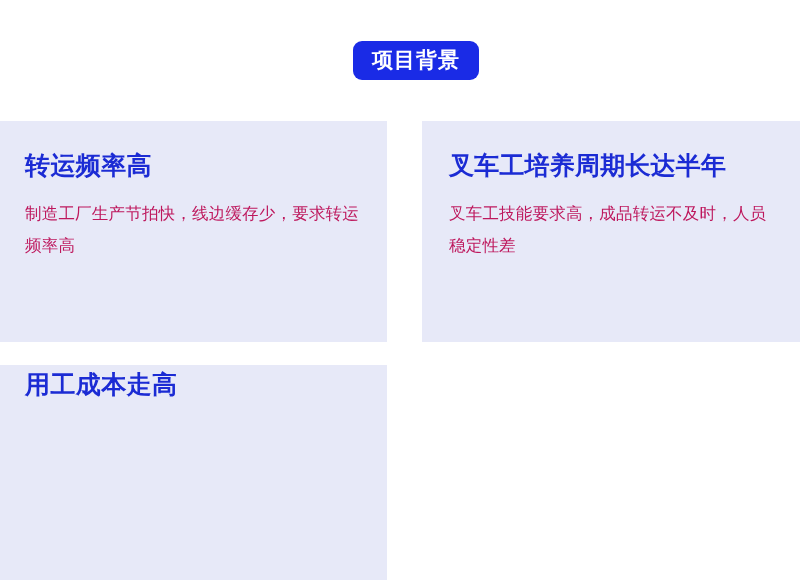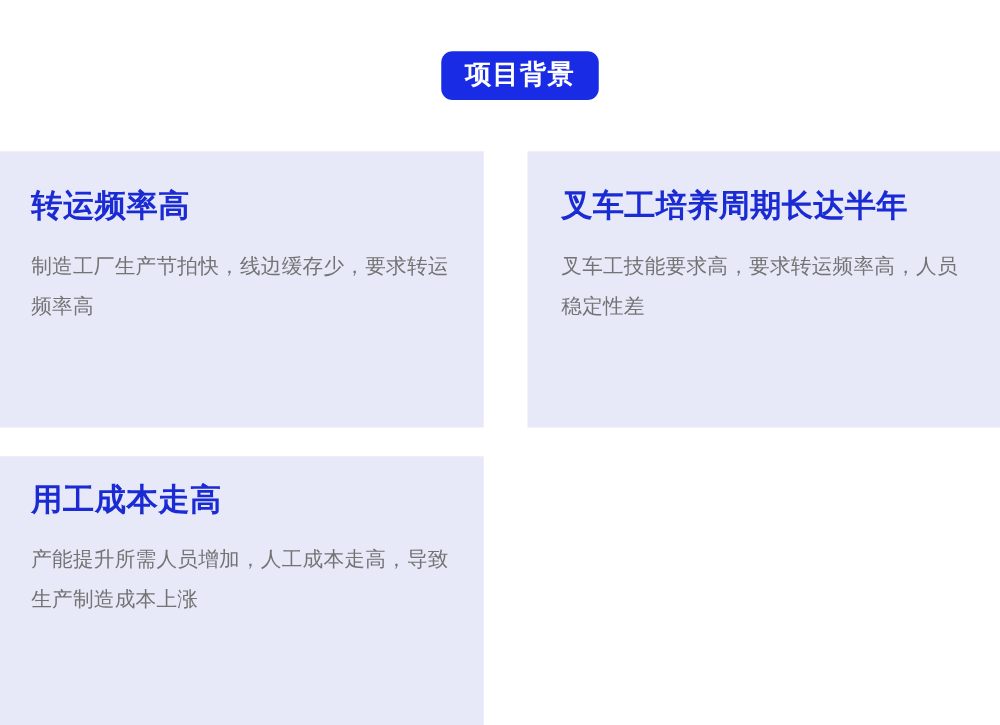--- a/index.html
+++ b/index.html
@@ -68,40 +68,40 @@
 
   .card {
     background: #e7e9f8;
     box-sizing: border-box;
     overflow: hidden;
     position: relative;
   }
 
   .card-1 { grid-column: 1; grid-row: 1; padding: 29px 26px 0 25px; }
   .card-2 { grid-column: 3; grid-row: 1; padding: 29px 22px 0 27px; margin-left: 12px; }
-  .card-3 { grid-column: 1; grid-row: 3; padding: 20px 26px 0 25px; }
+  .card-3 { grid-column: 1; grid-row: 3; padding: 4px 26px 0 25px; }
   .card-4 { grid-column: 3; grid-row: 3; padding: 20px 20px 0 27px; }
 
   .card-title {
     color: #1b2bd4;
     font-size: 25px;
     font-weight: bold;
     line-height: 1.25;
     letter-spacing: 0.4px;
     margin: 0 0 16px 0;
     white-space: nowrap;
   }
 
   .card-2 .card-title,
   .card-4 .card-title {
     letter-spacing: 0.2px;
   }
 
   .card-body {
-    color: #737373;
+    color: #be185d;
     font-size: 16.5px;
     font-weight: normal;
     line-height: 1.95;
     letter-spacing: 0.2px;
     margin: 0;
   }
 
   .gutter-v, .gutter-h { background: #ffffff; }
 </style>
 </head>
@@ -117,29 +117,28 @@
 
     <div class="card card-1">
       <div class="card-title">转运频率高</div>
       <div class="card-body">制造工厂生产节拍快，线边缓存少，要求转运频率高</div>
     </div>
 
     <div class="gutter-v" style="grid-column:2; grid-row:1;"></div>
 
     <div class="card card-2">
       <div class="card-title">叉车工培养周期长达半年</div>
-      <div class="card-body">叉车工技能要求高，要求转运频率高，人员稳定性差</div>
+      <div class="card-body">叉车工技能要求高，成品转运不及时，人员稳定性差</div>
     </div>
 
     <div class="gutter-h" style="grid-column:1; grid-row:2;"></div>
     <div class="gutter-h" style="grid-column:2; grid-row:2;"></div>
     <div class="gutter-h" style="grid-column:3; grid-row:2;"></div>
 
     <div class="card card-3">
       <div class="card-title">用工成本走高</div>
-      <div class="card-body">产能提升所需人员增加，人工成本走高，导致生产制造成本上涨</div>
     </div>
 
     <div class="gutter-v" style="grid-column:2; grid-row:3;"></div>
 
 
   </div>
 </div>
 
 </body></html>

